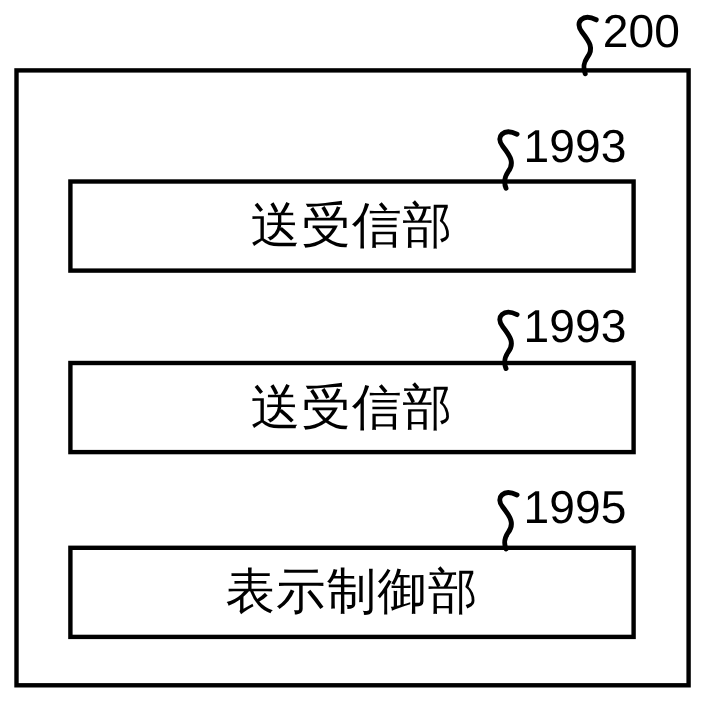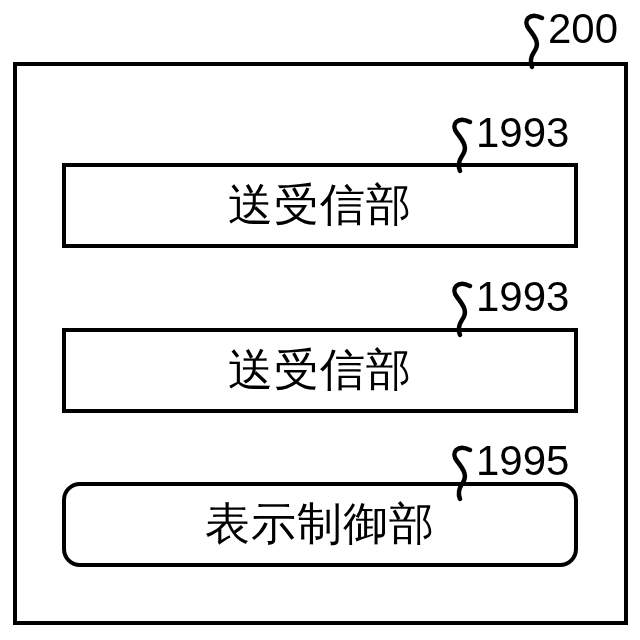--- a/index.html
+++ b/index.html
@@ -36,21 +36,21 @@
     height: 85px;
     box-sizing: border-box;
     border: 4px solid #000000;
     background: #ffffff;
     display: flex;
     align-items: center;
     justify-content: center;
   }
   .unit-box.u0 { top: 163px; }
   .unit-box.u1 { top: 328px; }
-  .unit-box.u2 { top: 482px; border-radius: 18px; }
+  .unit-box.u2 { top: 496px; }
 
   .unit-label {
     font-family: "DejaVu Sans", "Liberation Sans", sans-serif;
     font-size: 45px;
     line-height: 1;
     color: #000000;
     letter-spacing: 1px;
     white-space: nowrap;
     transform: translateY(-1px);
   }

